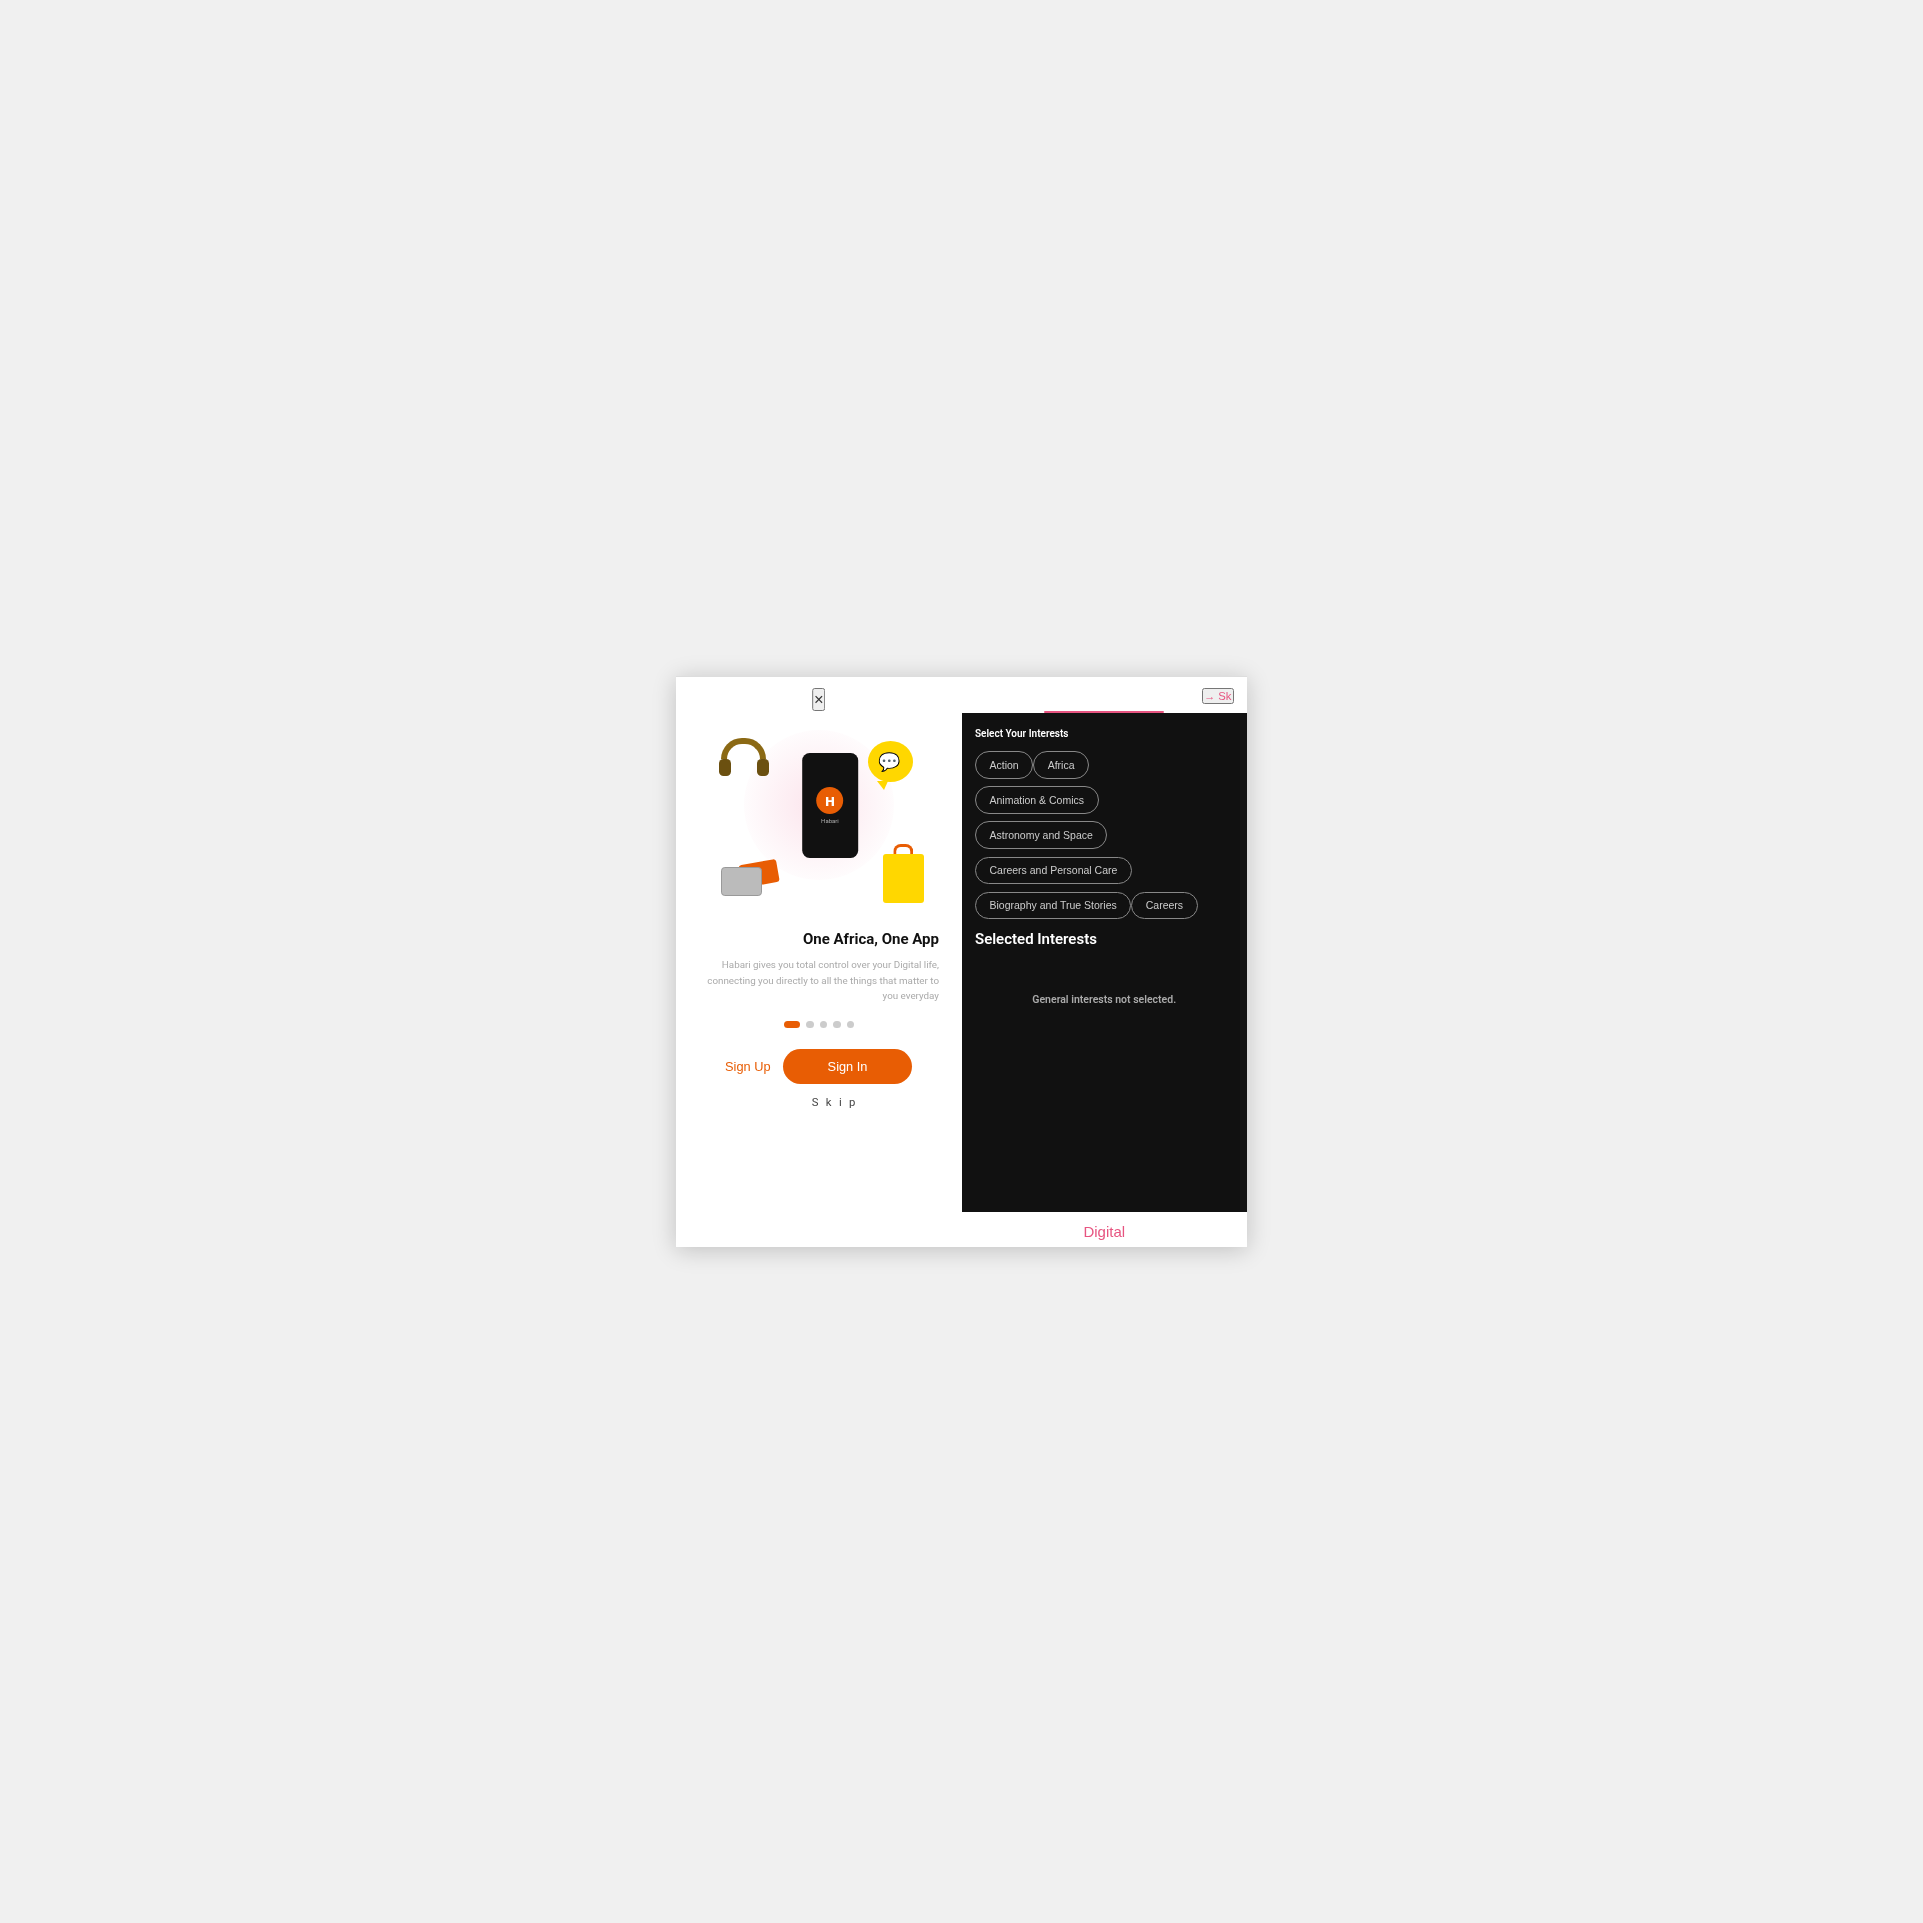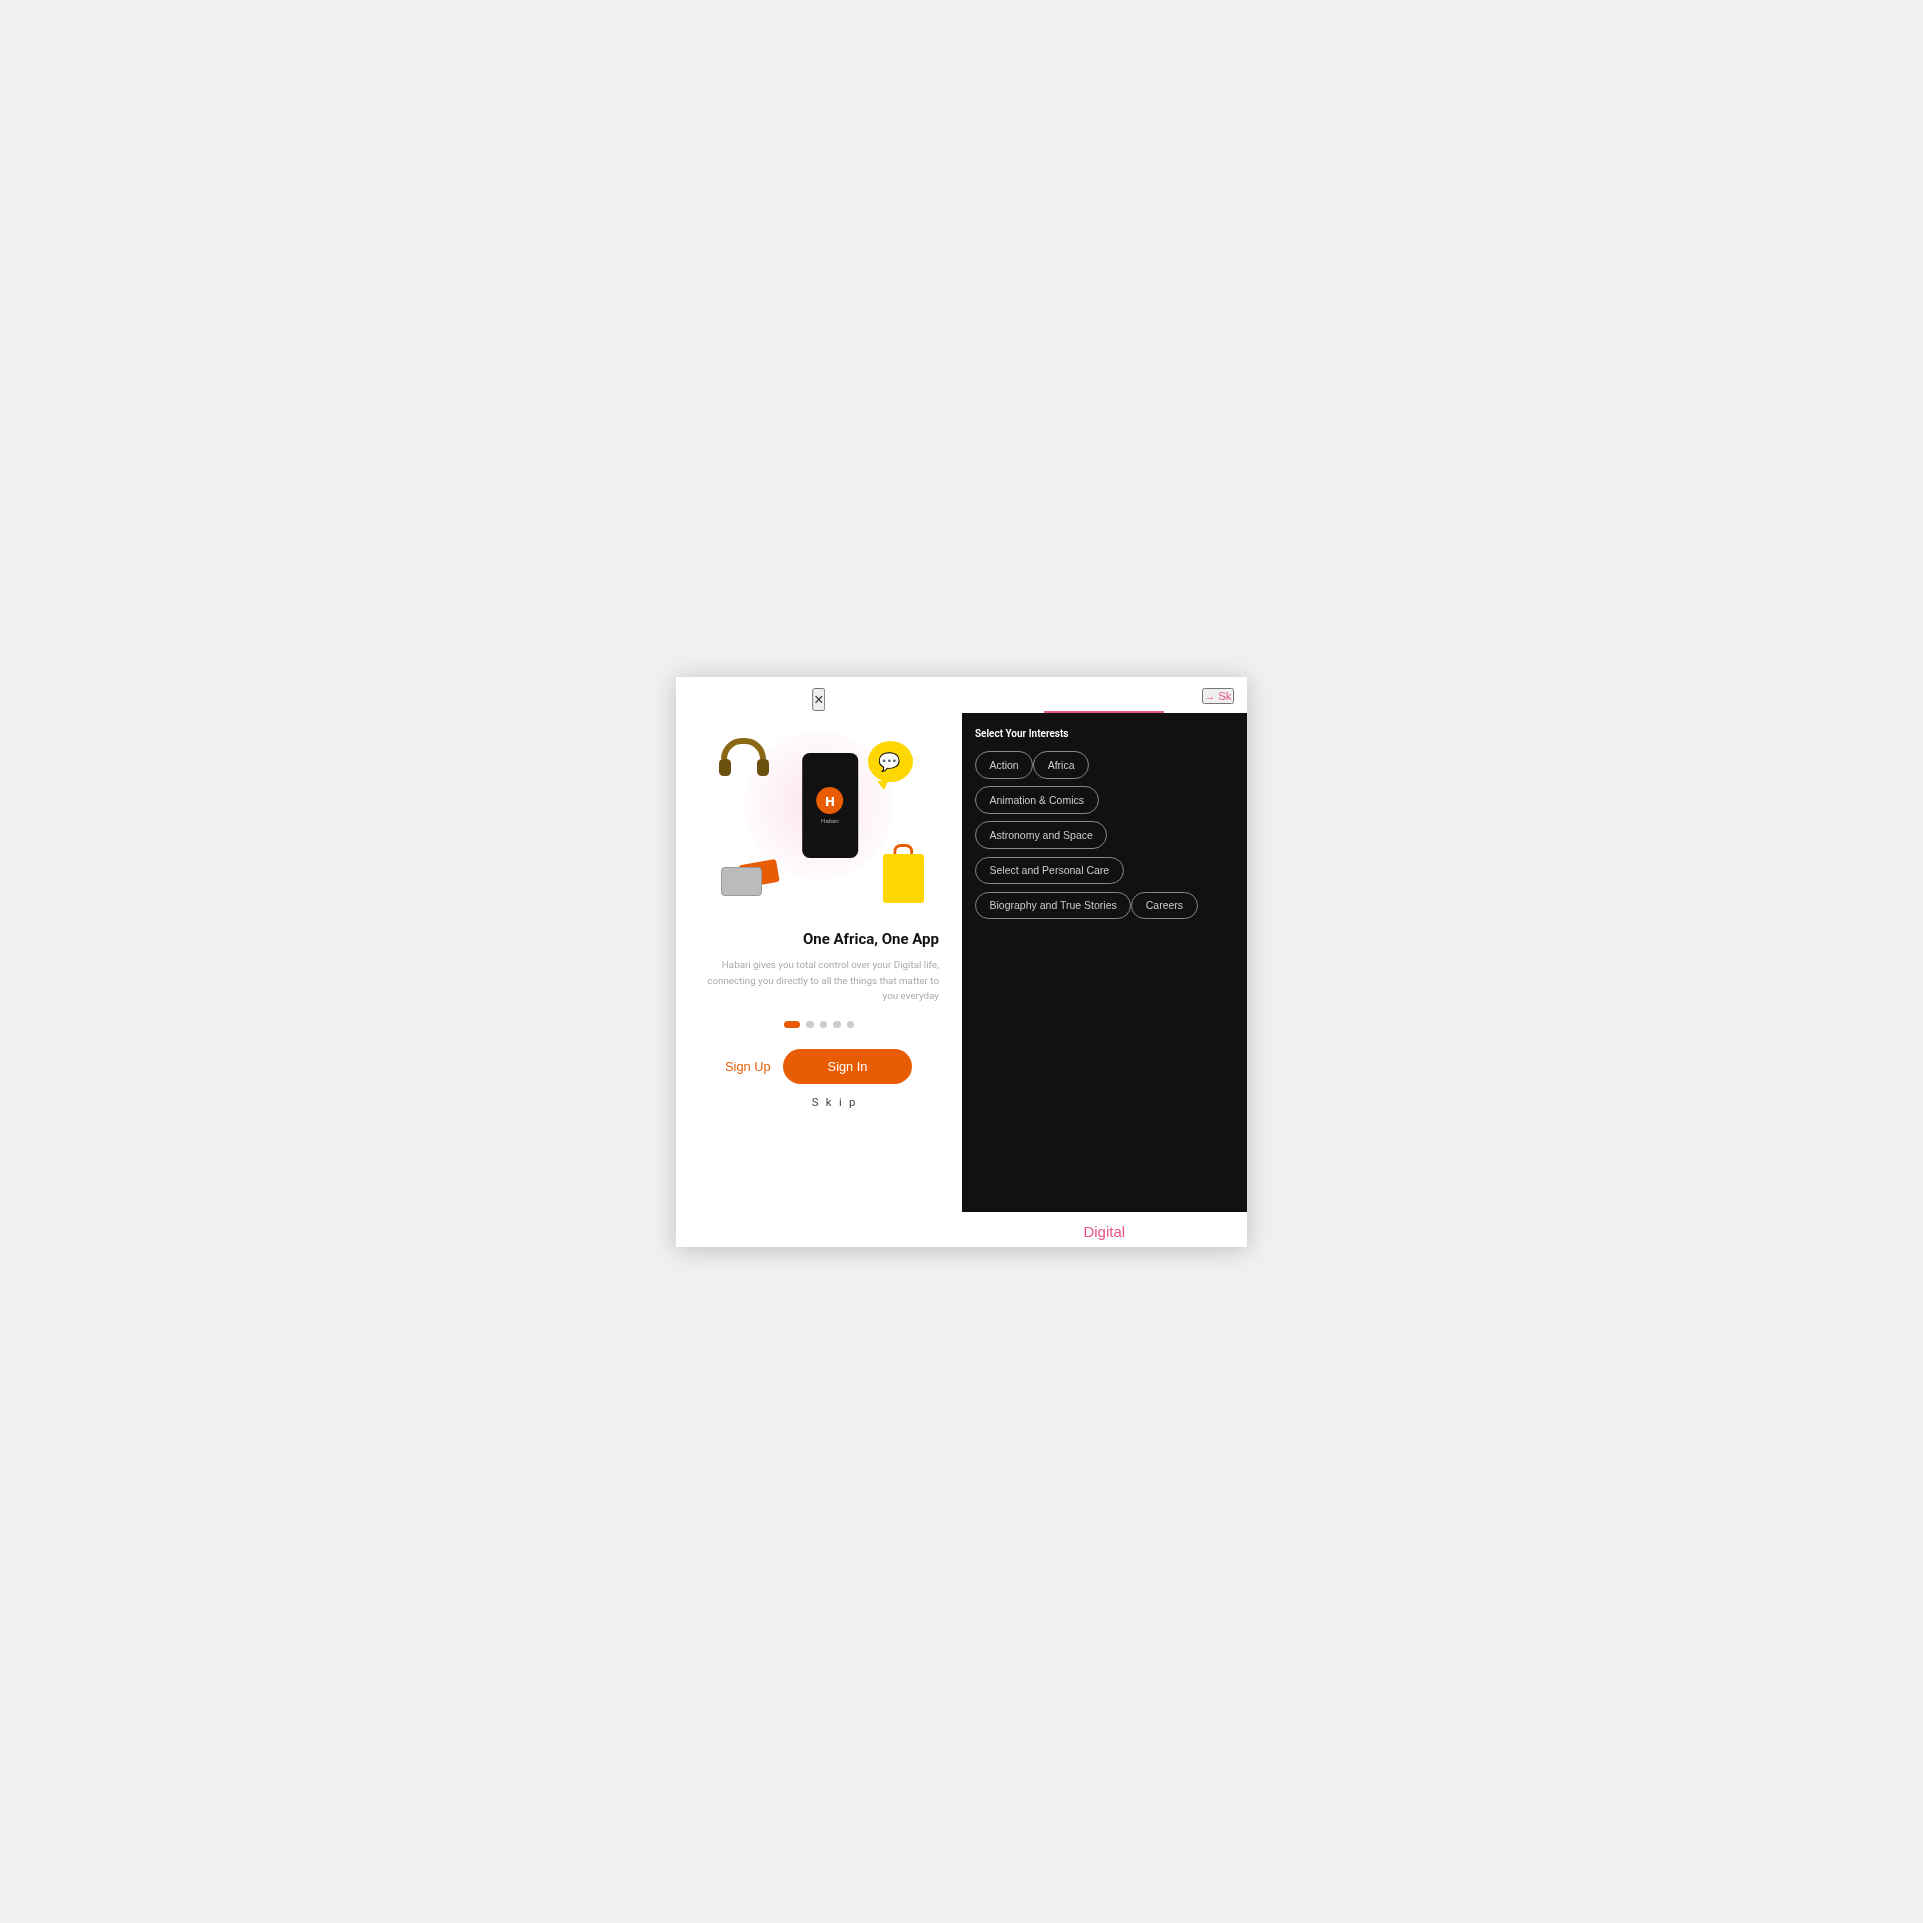--- a/index.html
+++ b/index.html
@@ -419,27 +419,31 @@
         <button class="interest-tag">Action</button>
         <button class="interest-tag">Africa</button>
       </div>
       <div class="tags-row">
         <button class="interest-tag">Animation &amp; Comics</button>
       </div>
       <div class="tags-row">
         <button class="interest-tag">Astronomy and Space</button>
       </div>
       <div class="tags-row">
-        <button class="interest-tag">Select and Personal Care</button>
+        <button class="interest-tag">Careers and Personal Care</button>
       </div>
       <div class="tags-row">
         <button class="interest-tag">Biography and True Stories</button>
         <button class="interest-tag">Careers</button>
       </div>
 
+      <div class="selected-section">
+        <div class="selected-title">Selected Interests</div>
+        <div class="no-selected-text">General interests not selected.</div>
+      </div>
     </div>
 
     <div class="continue-bar">
       <button class="continue-btn">Digital</button>
     </div>
   </div>
 </div>
 
 
 </body></html>

